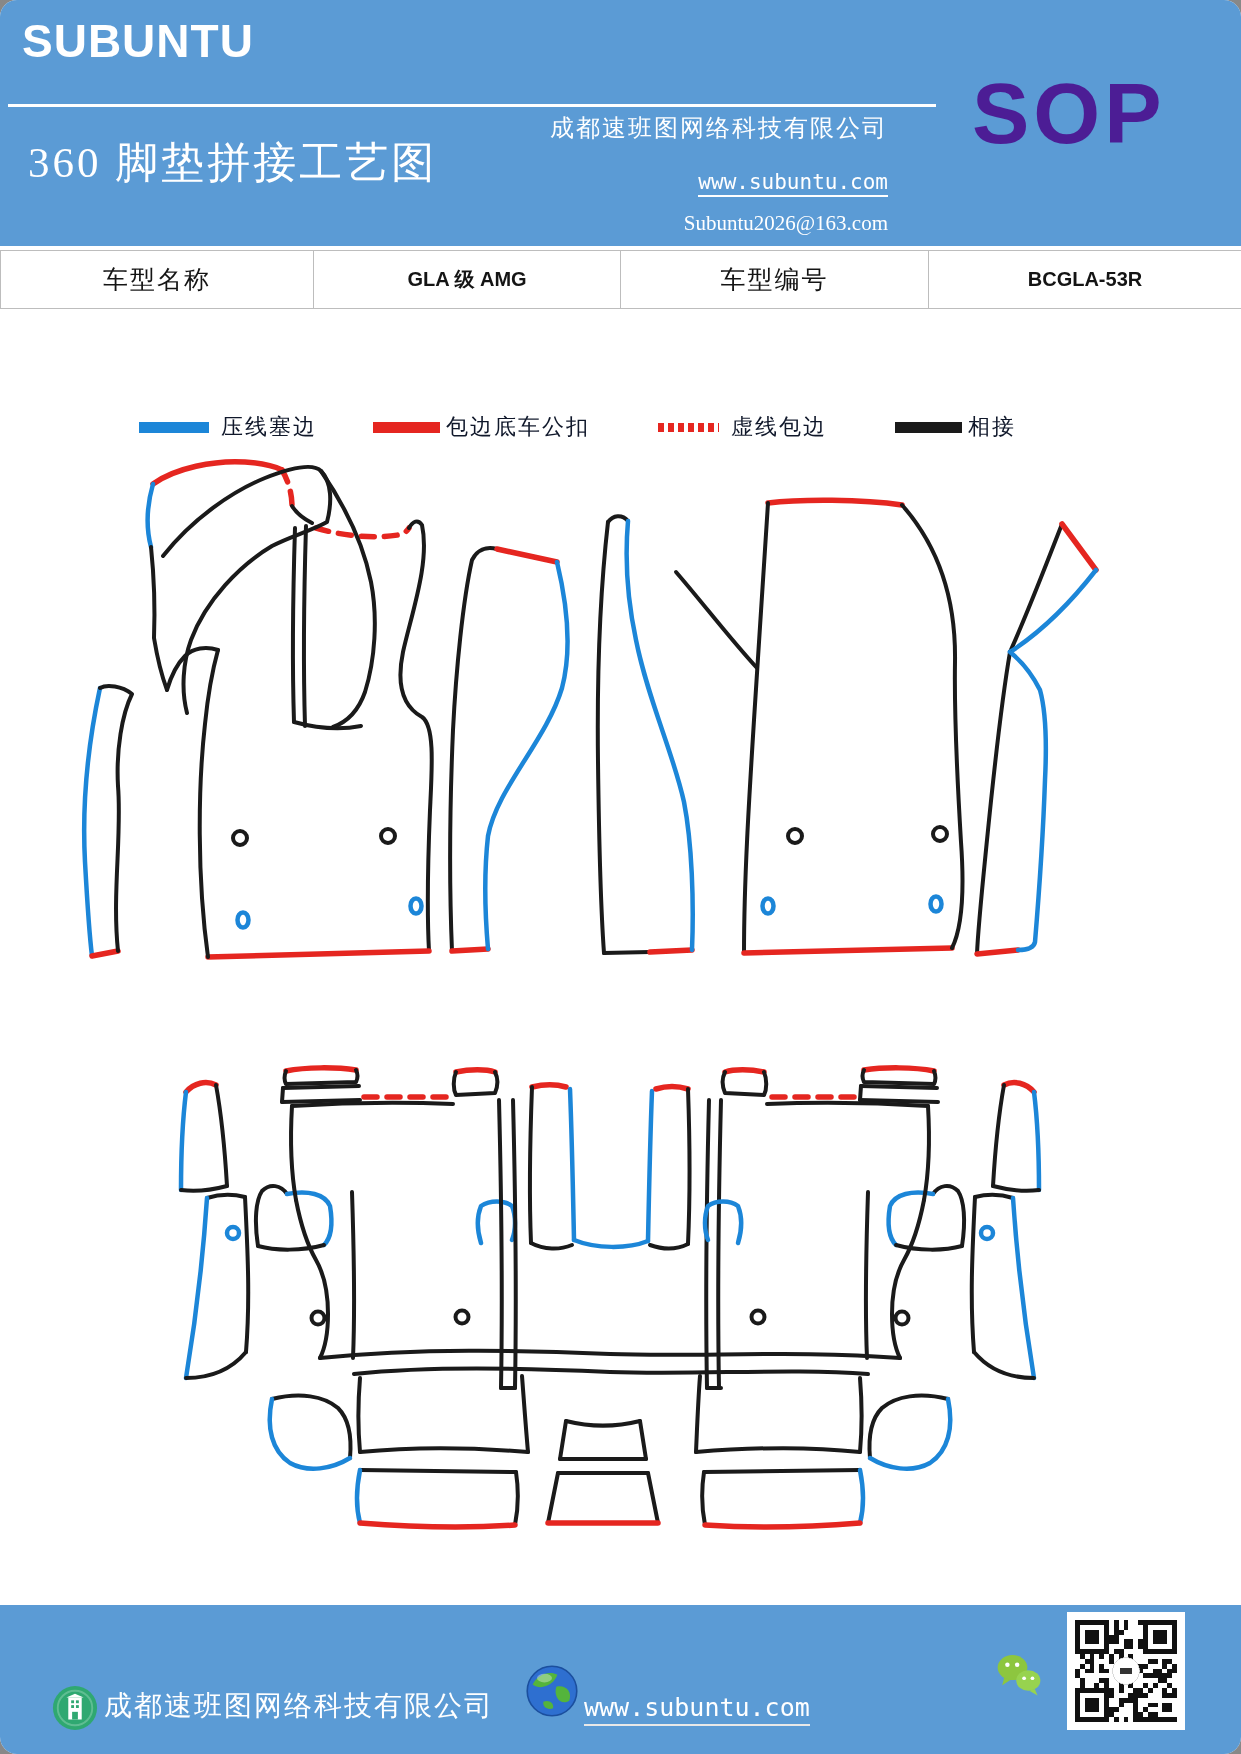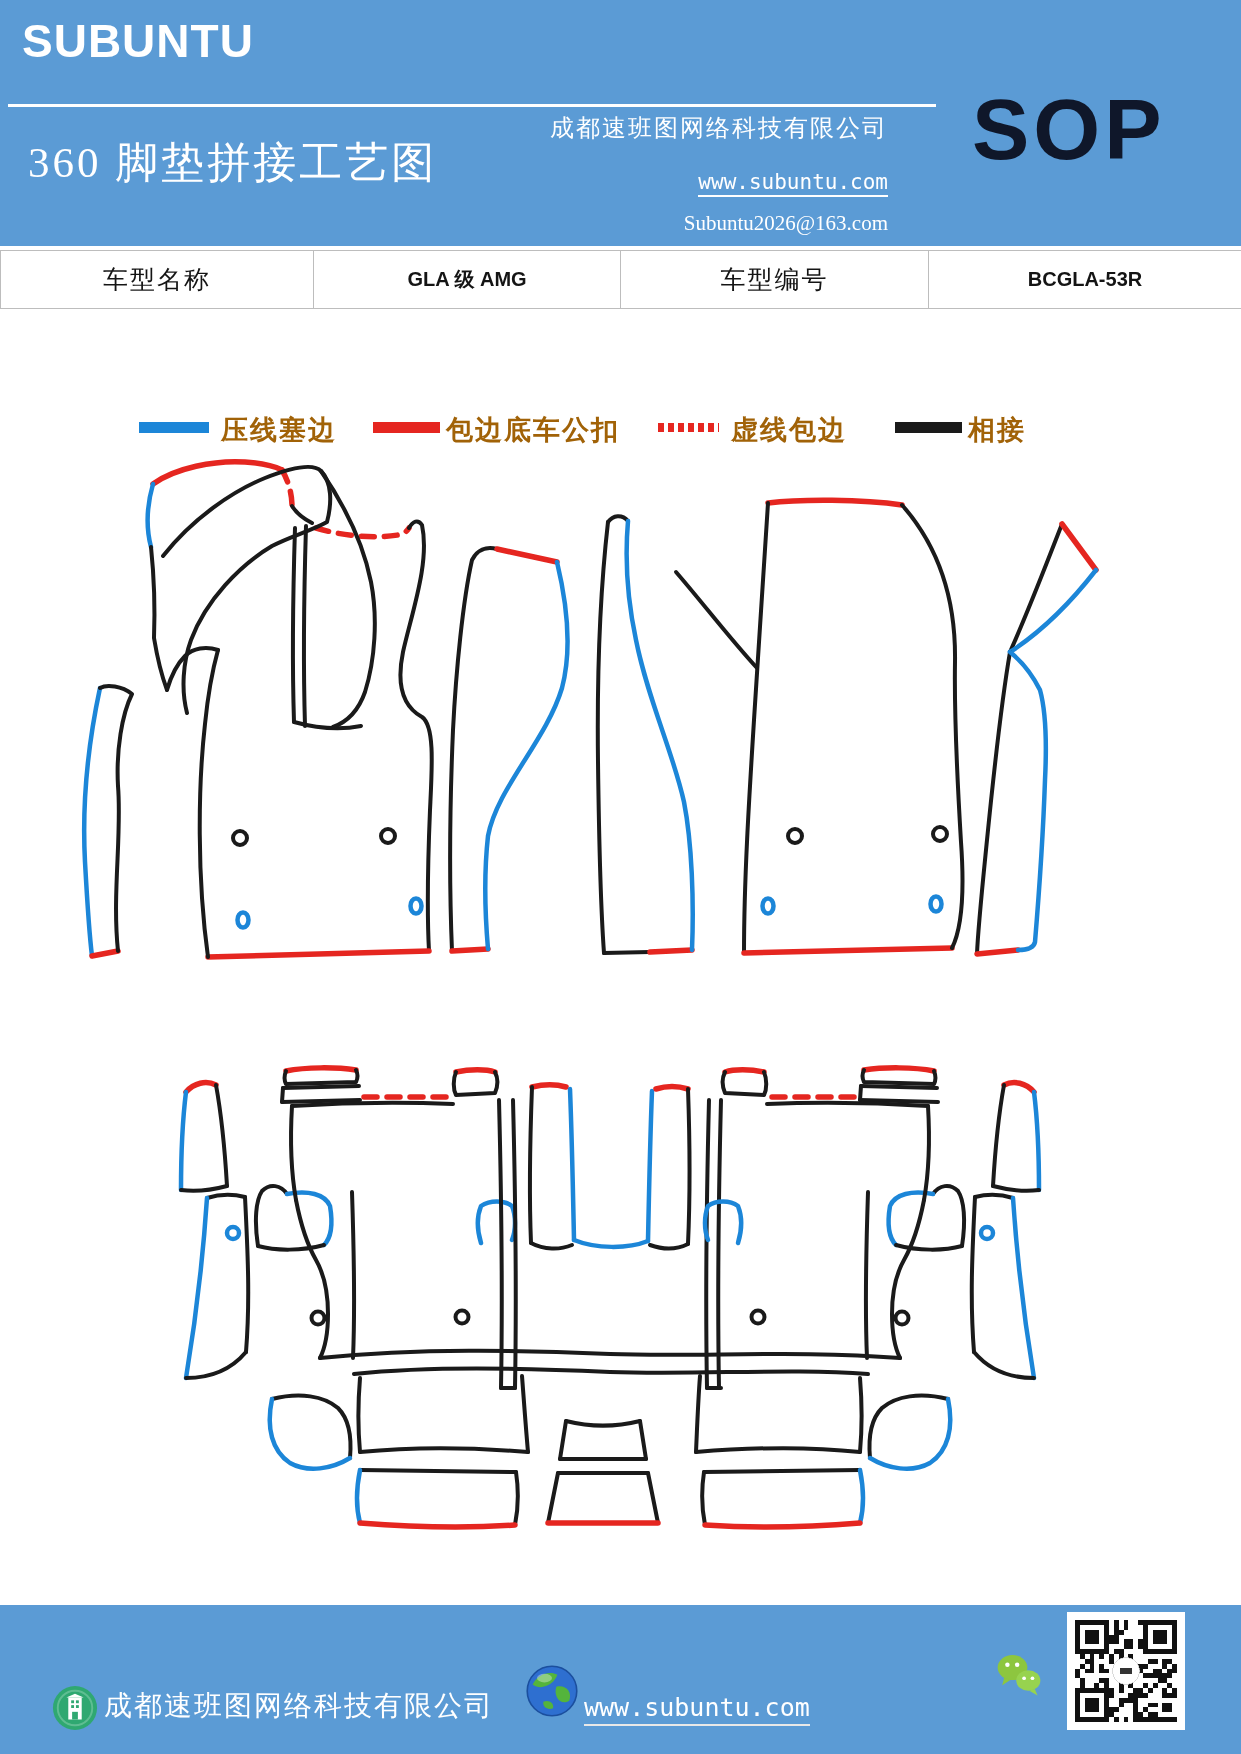--- a/index.html
+++ b/index.html
@@ -2,47 +2,47 @@
 <html style="--header-bg: #5b9bd5; --footer-bg: #5b9bd5; --line-blue: #1c86d8; --line-red: #e52620; --line-black: #1a1a1a; --table-border: #bdbdbd;"><head>
 <meta charset="utf-8">
 <style>
   :root{
     --header-bg:#5b9bd5; --footer-bg:#5b9bd5;
     --line-blue:#1c86d8; --line-red:#e52620; --line-black:#1a1a1a;
     --table-border:#bdbdbd;
   }
   *{margin:0;padding:0;box-sizing:border-box;}
   body{background:#888;font-family:"Liberation Sans",sans-serif;}
-  #page{position:relative;width:1241px;height:1754px;background:#fff;margin:0 auto;overflow:hidden;}
+  #page{position:relative;width:1241px;height:1754px;background:#fff;margin:0 auto;overflow:hidden;border-radius:17px;}
 
   
   .header{position:absolute;top:0;left:0;width:1241px;height:246px;background:var(--header-bg);}
   .logo{position:absolute;top:14px;left:22px;font-size:46px;font-weight:800;color:#fff;
         font-family:"Liberation Sans",sans-serif;letter-spacing:1px;}
   .header-rule{position:absolute;top:104px;left:8px;width:928px;height:3px;background:#fff;}
   .doc-title{position:absolute;top:134px;left:28px;font-size:43px;color:#fff;
              font-family:"Liberation Serif",serif;letter-spacing:3px;}
   .header-right{position:absolute;top:112px;right:353px;text-align:right;color:#fff;}
   .header-company{font-size:24px;font-family:"Liberation Serif",serif;letter-spacing:2px;}
   .header-site{display:inline-block;margin-top:26px;font-size:21px;color:#fff;
                font-family:"DejaVu Sans Mono",monospace;border-bottom:2px solid #fff;padding-bottom:1px;}
   .header-mail{margin-top:14px;font-size:21px;font-family:Liberation Serif, serif;}
-  .sop{position:absolute;top:80px;left:972px;font-size:86px;font-weight:700;color:#0f172a;
+  .sop{position:absolute;top:64px;left:972px;font-size:86px;font-weight:700;color:#4c1d95;
        letter-spacing:4px;font-family:"Liberation Sans",sans-serif;}
 
   
   .info-table{position:absolute;top:250px;left:0;width:1241px;border-collapse:collapse;table-layout:fixed;background:#fff;}
   .info-table td{border:1px solid var(--table-border);height:58px;text-align:center;vertical-align:middle;color:#141414;}
   .cell-label{font-family:"Liberation Serif",serif;font-size:25px;letter-spacing:2px;}
   .cell-value{font-family:"Liberation Sans",sans-serif;font-size:20px;font-weight:700;}
 
   
   .legend{position:absolute;top:408px;left:0;width:1241px;height:46px;}
-  .legend-label{position:absolute;top:4px;font-size:27px;color:#a16207;
-                font-family:"Liberation Serif",serif;letter-spacing:2px;font-weight:bold;}
+  .legend-label{position:absolute;top:4px;font-size:22px;color:#0f172a;
+                font-family:"Liberation Serif",serif;letter-spacing:2px;}
   .swatch{position:absolute;top:14px;height:11px;}
 
   
   .diagram-svg{position:absolute;top:0;left:0;width:1241px;height:1754px;}
   .diagram-svg path, .diagram-svg circle, .diagram-svg ellipse{fill:none;stroke-linecap:round;stroke-linejoin:round;}
   .k{stroke:var(--line-black);stroke-width:4px;}
   .b{stroke:var(--line-blue);stroke-width:4.5px;}
   .r{stroke:var(--line-red);stroke-width:5.5px;}
   .rd{stroke:var(--line-red);stroke-width:5.5px;stroke-dasharray:13 10;stroke-linecap:butt;}
 

